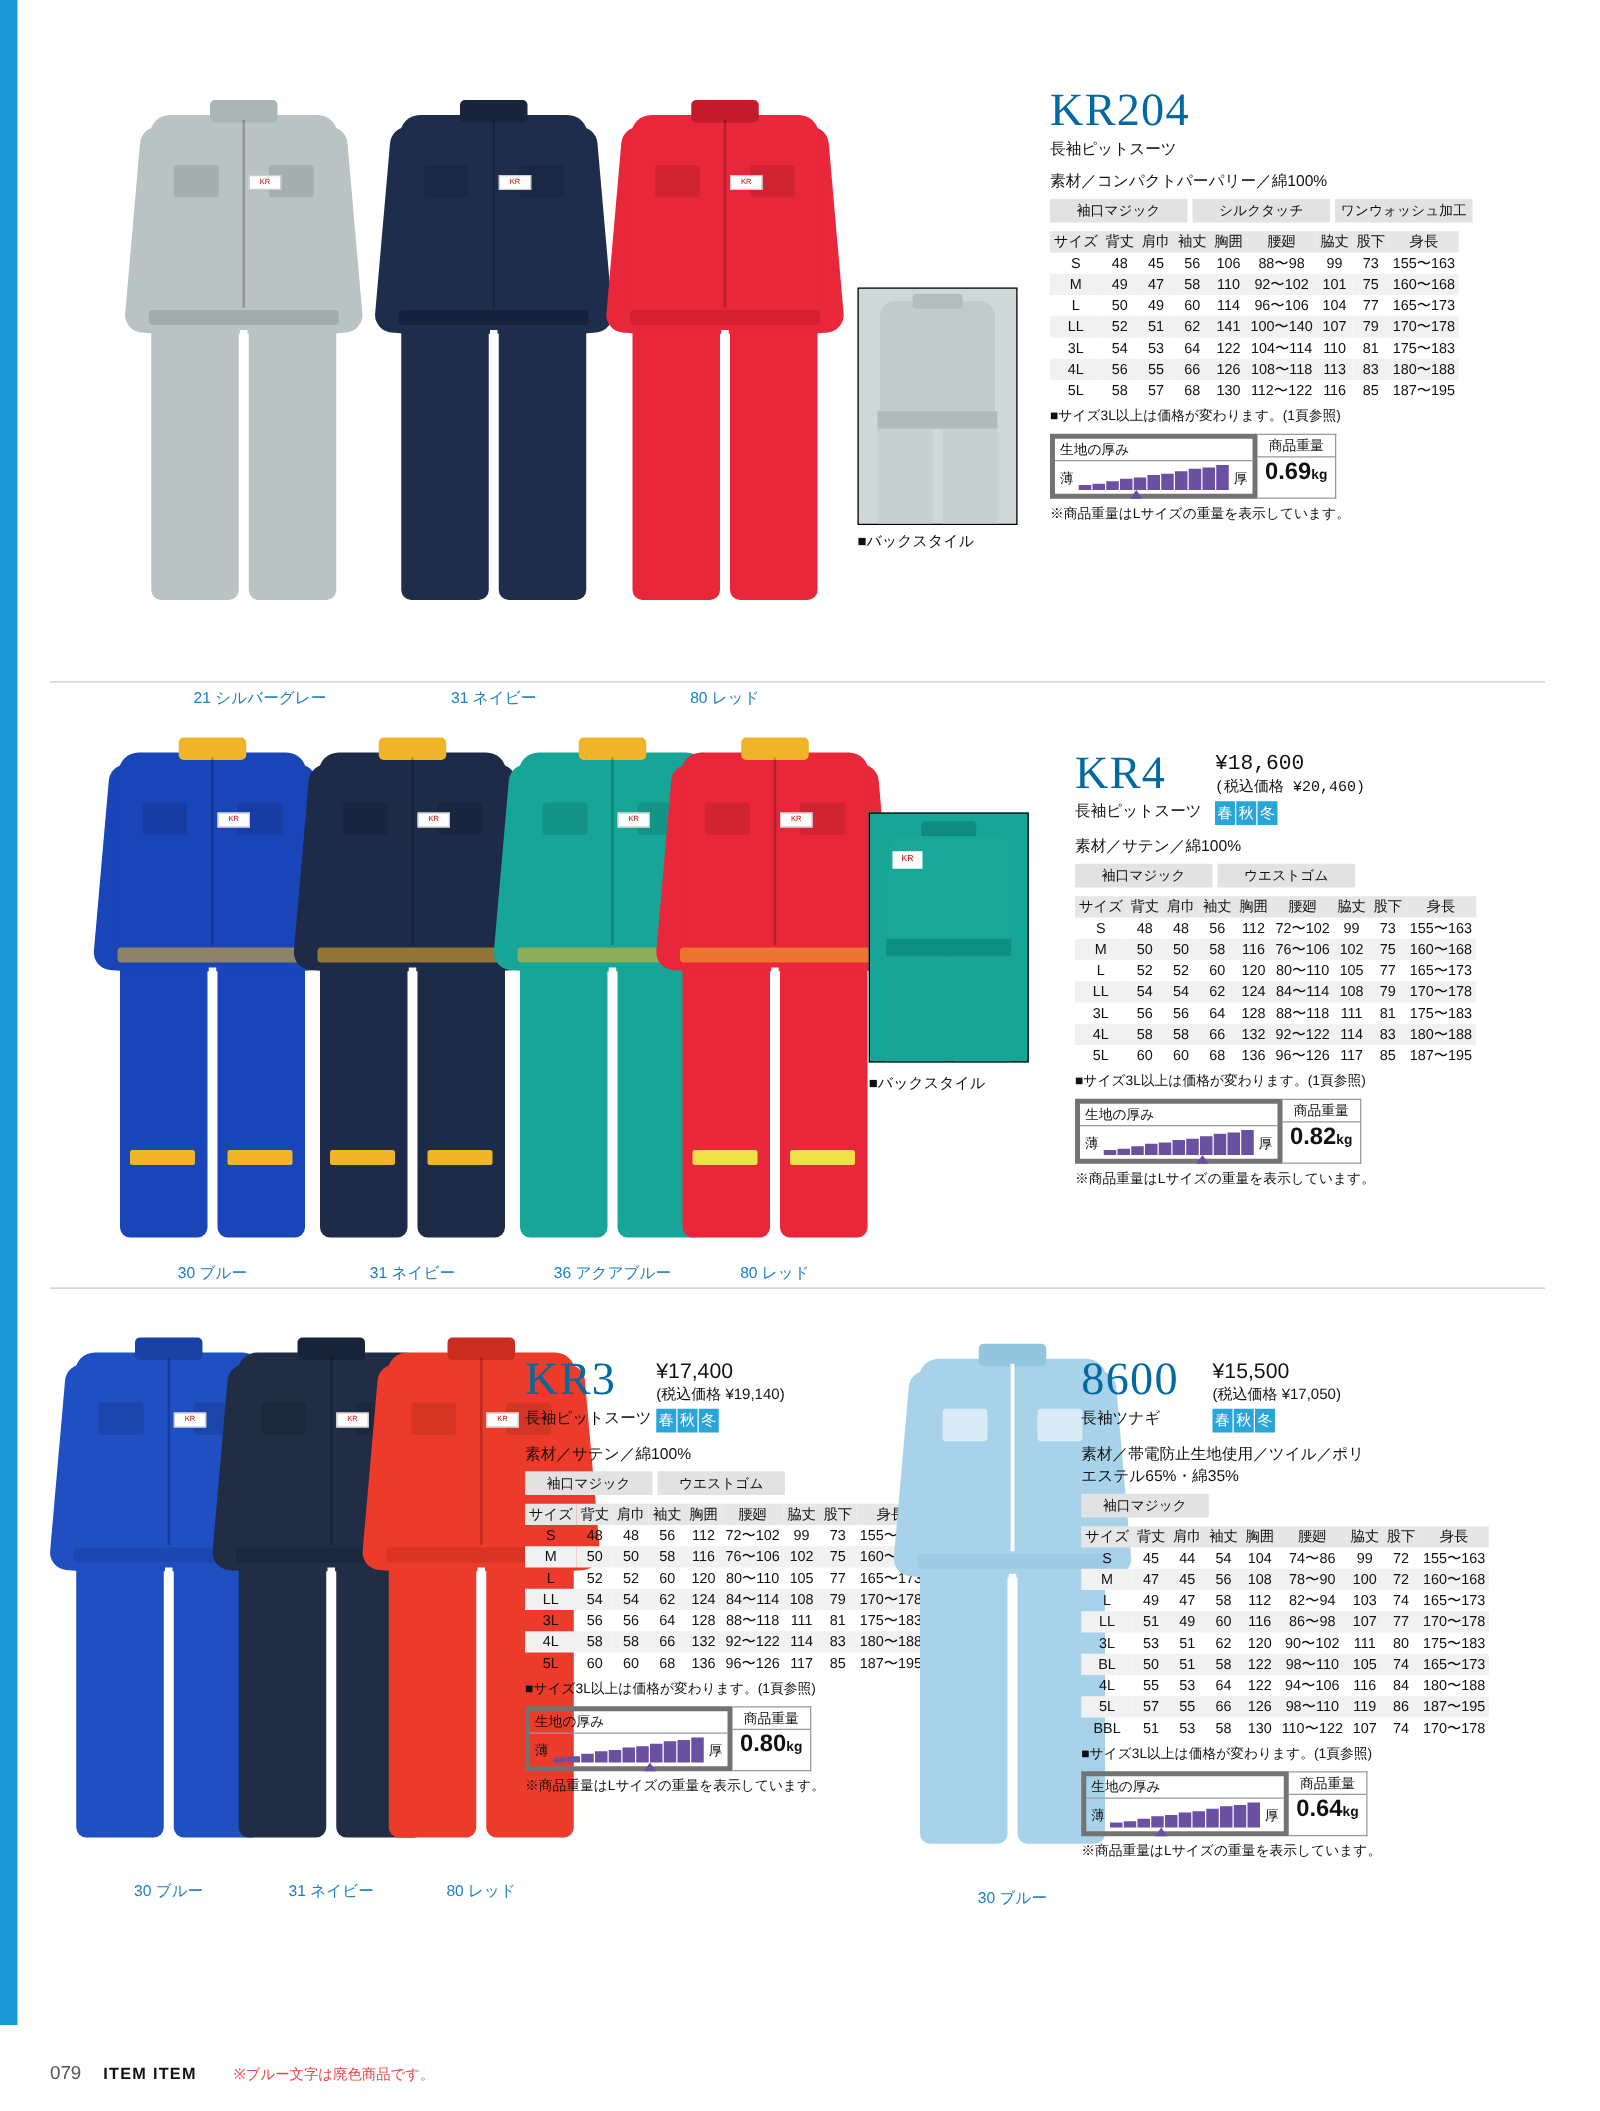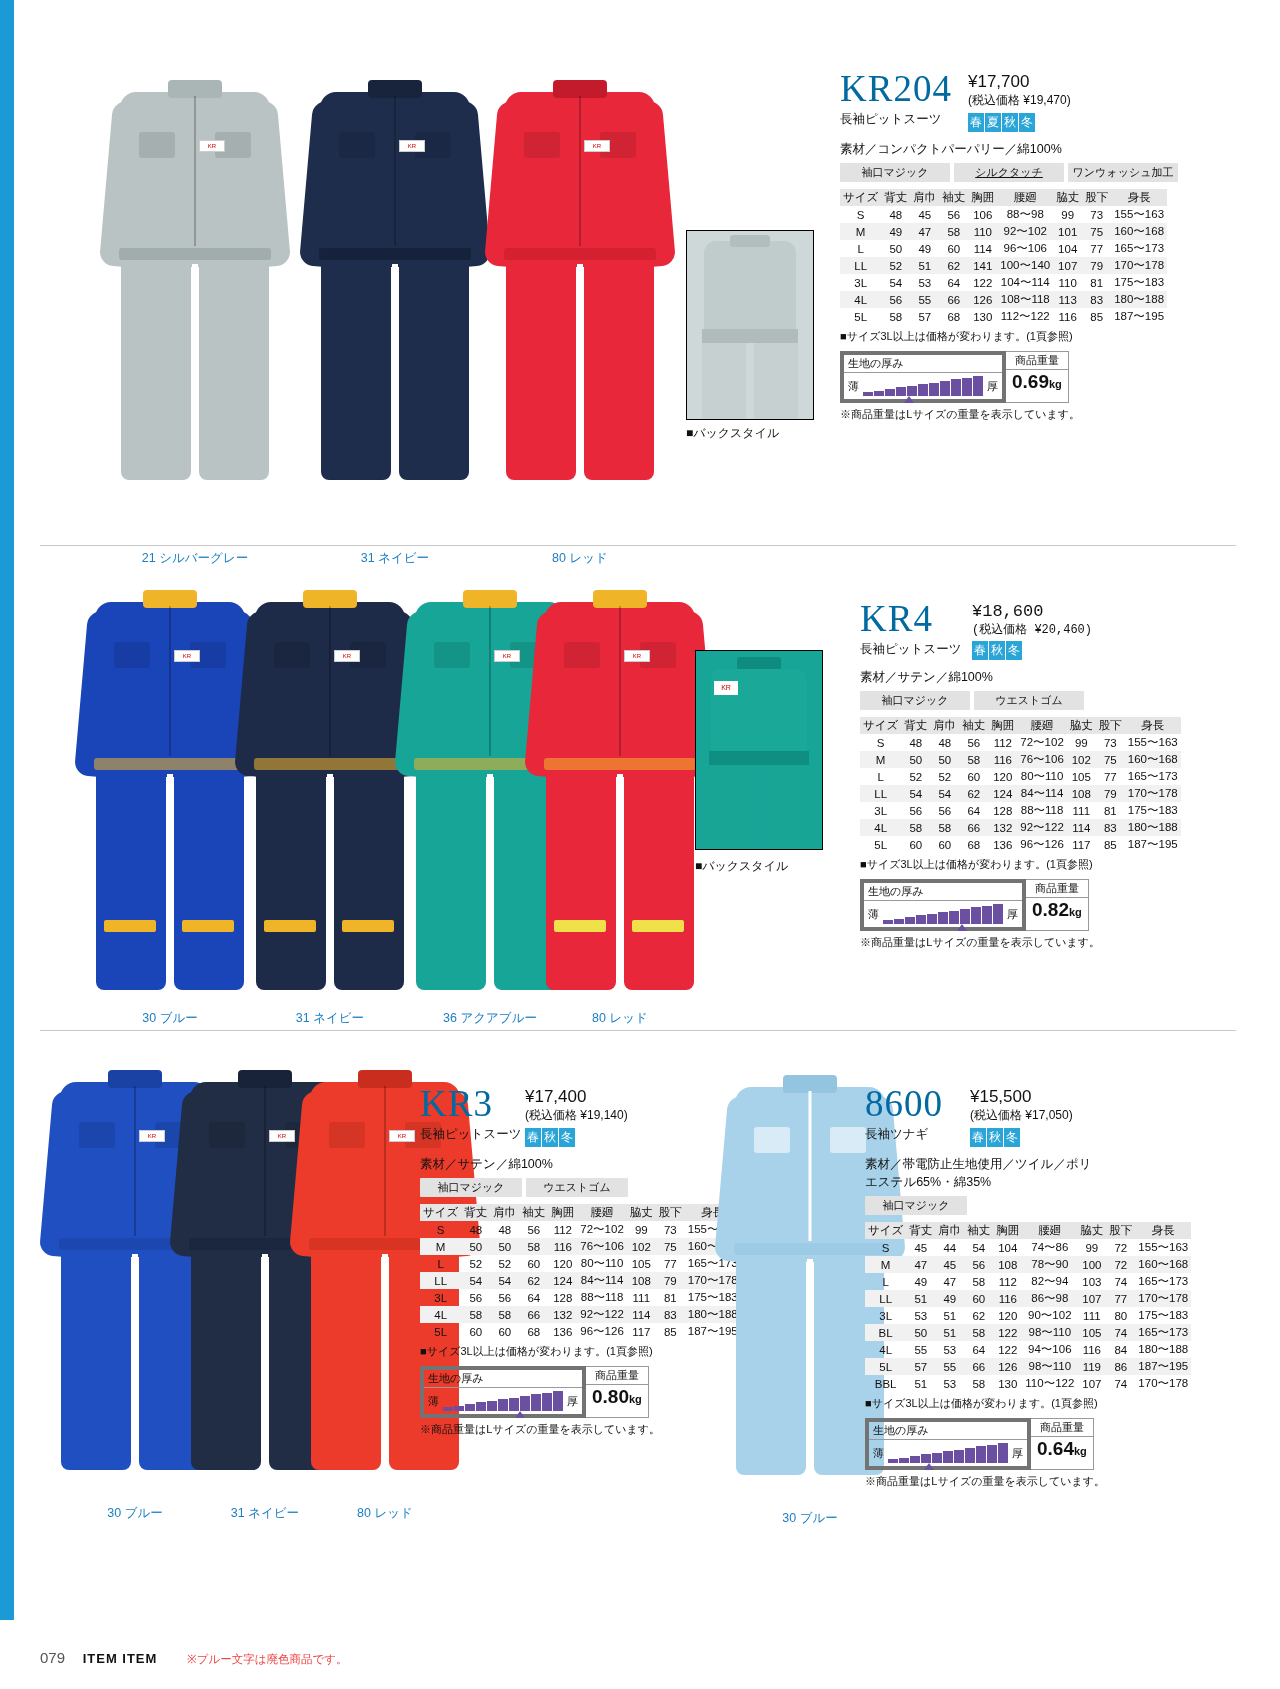--- a/index.html
+++ b/index.html
@@ -154,21 +154,21 @@
       <div class="legR" style="background:#b9c3c3;"></div>
       <div class="torso" style="background:#b9c3c3;"></div>
       <div class="collar" style="background:#aab5b5;"></div>
       <div class="zip"></div>
       <div class="pocketL"></div>
       <div class="pocketR"></div>
       <div class="belt" style="background:#8e9a9a;"></div>
       <div class="logo">KR</div>
       <div class="gap"></div>
     </div>
-    <div class="caption" style="left:95px;top:490px;width:200px;">21 シルバーグレー</div>
+    <div class="caption" style="left:108px;top:490px;width:200px;">21 シルバーグレー</div>
 
     <div class="suit" style="left:320px;top:20px;width:150px;height:410px;">
       <div class="armL" style="background:#1f2d4d;"></div>
       <div class="armR" style="background:#1f2d4d;"></div>
       <div class="legL" style="background:#1f2d4d;"></div>
       <div class="legR" style="background:#1f2d4d;"></div>
       <div class="torso" style="background:#1f2d4d;"></div>
       <div class="collar" style="background:#18233c;"></div>
       <div class="zip"></div>
       <div class="pocketL"></div>
@@ -203,32 +203,25 @@
       <div style="position:absolute;left:50%;margin-left:4px;top:112px;width:44px;height:76px;background:#c6d0d0;"></div>
     </div>
     <div class="backlabel" style="left:686px;top:365px;">■バックスタイル</div>
 
     <div style="position:absolute;left:840px;top:10px;width:400px;">
       <div style="display:flex;align-items:flex-start;">
         <div style="width:128px;">
           <div class="model-name">KR204</div>
           <div class="model-sub">長袖ピットスーツ</div>
         </div>
-        <div style="flex:1;padding-top:2px;">
-          <div class="price">¥17,700</div>
-          <div class="price-tax">(税込価格 ¥19,470)</div>
-          <div class="season">
-            <span>春</span><span>夏</span><span>秋</span><span>冬</span>
-          </div>
-        </div>
       </div>
       <div class="material">素材／コンパクトパーパリー／綿100%</div>
       <div class="feature-row">
         <div class="feature" style="width:110px;">袖口マジック</div>
-        <div class="feature" style="width:110px;text-decoration:underline;">シルクタッチ</div>
+        <div class="feature" style="width:110px;">シルクタッチ</div>
         <div class="feature" style="width:110px;">ワンウォッシュ加工</div>
       </div>
       <table class="sizes" id="tbl-0">
           <thead>
             <tr>
               <th>サイズ</th>
               <th>背丈</th>
               <th>肩巾</th>
               <th>袖丈</th>
               <th>胸囲</th>

